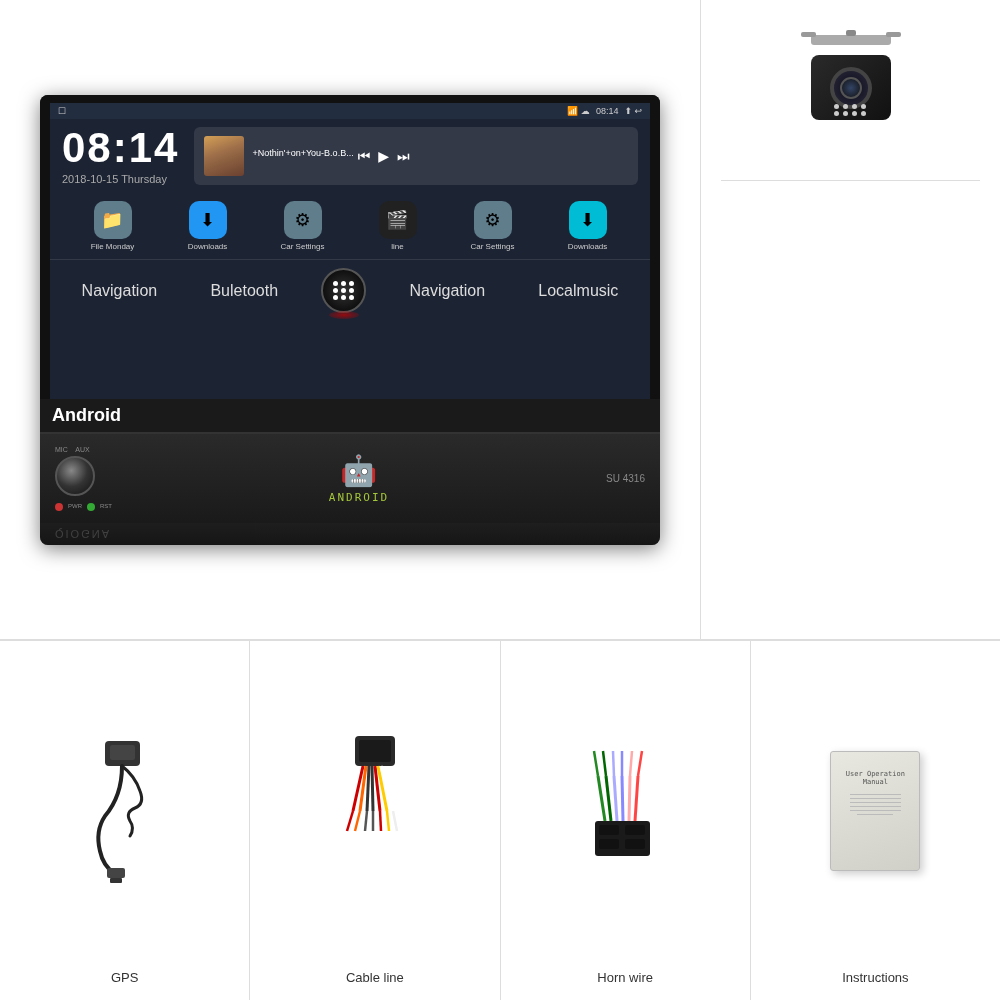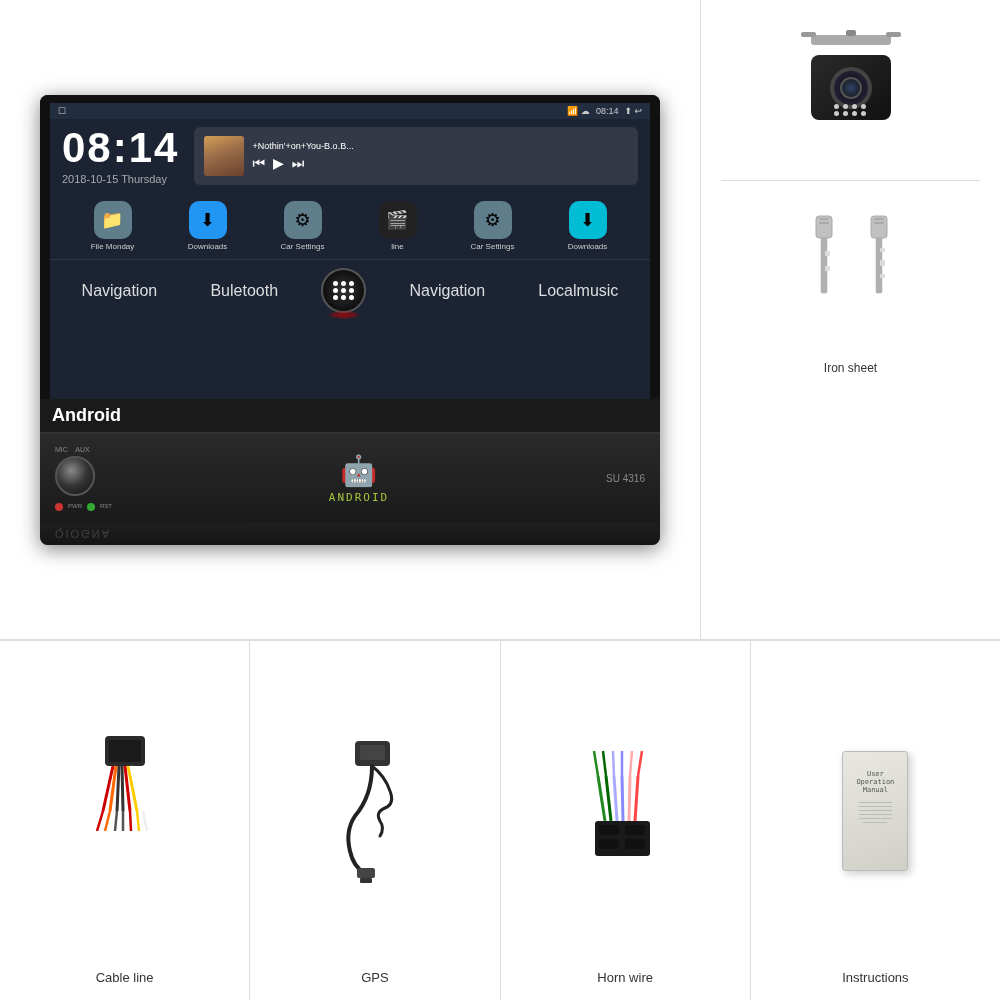--- a/index.html
+++ b/index.html
@@ -113,21 +113,21 @@
     }
 
     .album-art-inner {
       width: 100%;
       height: 100%;
       background: linear-gradient(160deg, #d4a056 0%, #a0704a 40%, #8B6040 60%, #6B4030 100%);
     }
 
     .music-controls {
       display: flex;
-      flex-direction: column;
+      flex-direction: row;
       gap: 4px;
     }
 
     .music-title {
       font-size: 9px;
       color: #fff;
       white-space: nowrap;
       overflow: hidden;
       max-width: 120px;
     }
@@ -360,21 +360,21 @@
 
     .accessory-label {
       font-size: 13px;
       color: #333;
       margin-top: 10px;
       text-align: center;
     }
 
     
     .manual-visual {
-      width: 66px;
+      width: 90px;
       height: 120px;
       background: linear-gradient(160deg, #e8e8e0, #d0d0c8);
       border: 1px solid #bbb;
       border-radius: 3px;
       padding: 8px;
       box-shadow: 3px 3px 8px rgba(0,0,0,0.2);
       display: flex;
       flex-direction: column;
     }
 
@@ -559,50 +559,44 @@
             <div style="width:5px;height:5px;background:#ccc;border-radius:50%;"></div>
             <div style="width:5px;height:5px;background:#ccc;border-radius:50%;"></div>
             <div style="width:5px;height:5px;background:#ccc;border-radius:50%;"></div>
             <div style="width:5px;height:5px;background:#ccc;border-radius:50%;"></div>
           </div>
         </div>
       </div>
 
       <div style="width:100%;height:1px;background:#ddd;margin:10px 0;"></div>
 
-      <div style="display:flex;flex-direction:column;align-items:center;margin-top:20px;">
-        <svg width="120" height="150" viewBox="0 0 120 150">
-
-          <g transform="translate(15,5)">
-            <rect x="10" y="0" width="16" height="22" rx="3" fill="#c0c0c0" stroke="#aaa" stroke-width="1"></rect>
-            <rect x="13" y="2" width="10" height="2" rx="1" fill="#aaa"></rect>
-            <rect x="13" y="6" width="10" height="2" rx="1" fill="#aaa"></rect>
-            <rect x="15" y="22" width="6" height="55" rx="1" fill="#b0b0b0" stroke="#aaa" stroke-width="0.5"></rect>
-            <rect x="19" y="35" width="5" height="5" rx="1" fill="#ddd"></rect>
-            <rect x="19" y="50" width="5" height="5" rx="1" fill="#ddd"></rect>
-          </g>
-
-          <g transform="translate(70,5)">
-            <rect x="10" y="0" width="16" height="22" rx="3" fill="#c0c0c0" stroke="#aaa" stroke-width="1"></rect>
-            <rect x="13" y="2" width="10" height="2" rx="1" fill="#aaa"></rect>
-            <rect x="13" y="6" width="10" height="2" rx="1" fill="#aaa"></rect>
-            <rect x="15" y="22" width="6" height="55" rx="1" fill="#b0b0b0" stroke="#aaa" stroke-width="0.5"></rect>
-            <rect x="19" y="32" width="5" height="4" rx="1" fill="#ddd"></rect>
-            <rect x="19" y="44" width="5" height="6" rx="1" fill="#ddd"></rect>
-            <rect x="19" y="58" width="5" height="4" rx="1" fill="#ddd"></rect>
-          </g>
+
+    </div>
+
+  </div>
+
+  <div class="bottom-section">
+
+    <div class="accessory-cell" style="border-top:1px solid #ddd;">
+      <div class="accessory-image">
+        <svg width="100" height="150" viewBox="0 0 100 150">
+
+          <rect x="30" y="5" width="35" height="25" rx="4" fill="#333"></rect>
+          <rect x="35" y="9" width="25" height="15" rx="2" fill="#444"></rect>
+
+          <path d="M47 30 Q47 60 30 80 Q20 95 25 115 Q28 130 40 138" stroke="#222" stroke-width="4" fill="none" stroke-linecap="round"></path>
+
+          <rect x="32" y="132" width="18" height="10" rx="2" fill="#444"></rect>
+          <rect x="35" y="142" width="12" height="5" rx="1" fill="#333"></rect>
+
+          <path d="M47 30 Q60 40 65 55 Q70 68 60 72 Q50 76 55 85 Q60 92 55 100" stroke="#222" stroke-width="3" fill="none" stroke-linecap="round"></path>
         </svg>
-        <span class="iron-sheet-label">Iron sheet</span>
       </div>
-
+      <span class="accessory-label">GPS</span>
     </div>
-
-  </div>
-
-  <div class="bottom-section">
 
     <div class="accessory-cell" style="border-top:1px solid #ddd;">
       <div class="accessory-image">
         <svg width="100" height="160" viewBox="0 0 100 160">
 
           <rect x="30" y="5" width="40" height="30" rx="4" fill="#2a2a2a"></rect>
           <rect x="34" y="9" width="32" height="22" rx="2" fill="#1a1a1a"></rect>
 
           <line x1="38" y1="35" x2="28" y2="80" stroke="#cc0000" stroke-width="3"></line>
           <line x1="41" y1="35" x2="35" y2="80" stroke="#ff6600" stroke-width="3"></line>
@@ -615,38 +609,20 @@
           <line x1="28" y1="80" x2="22" y2="100" stroke="#cc0000" stroke-width="2.5"></line>
           <line x1="35" y1="80" x2="30" y2="100" stroke="#ff6600" stroke-width="2.5"></line>
           <line x1="42" y1="80" x2="40" y2="100" stroke="#555" stroke-width="2.5"></line>
           <line x1="48" y1="80" x2="48" y2="100" stroke="#555" stroke-width="2.5"></line>
           <line x1="55" y1="80" x2="56" y2="100" stroke="#cc0000" stroke-width="2.5"></line>
           <line x1="62" y1="80" x2="64" y2="100" stroke="#ffcc00" stroke-width="2.5"></line>
           <line x1="68" y1="80" x2="72" y2="100" stroke="#eee" stroke-width="2.5"></line>
         </svg>
       </div>
       <span class="accessory-label">Cable line</span>
-    </div>
-
-    <div class="accessory-cell" style="border-top:1px solid #ddd;">
-      <div class="accessory-image">
-        <svg width="100" height="150" viewBox="0 0 100 150">
-
-          <rect x="30" y="5" width="35" height="25" rx="4" fill="#333"></rect>
-          <rect x="35" y="9" width="25" height="15" rx="2" fill="#444"></rect>
-
-          <path d="M47 30 Q47 60 30 80 Q20 95 25 115 Q28 130 40 138" stroke="#222" stroke-width="4" fill="none" stroke-linecap="round"></path>
-
-          <rect x="32" y="132" width="18" height="10" rx="2" fill="#444"></rect>
-          <rect x="35" y="142" width="12" height="5" rx="1" fill="#333"></rect>
-
-          <path d="M47 30 Q60 40 65 55 Q70 68 60 72 Q50 76 55 85 Q60 92 55 100" stroke="#222" stroke-width="3" fill="none" stroke-linecap="round"></path>
-        </svg>
-      </div>
-      <span class="accessory-label">GPS</span>
     </div>
 
     <div class="accessory-cell" style="border-top:1px solid #ddd;">
       <div class="accessory-image">
         <svg width="110" height="160" viewBox="0 0 110 160">
 
           <rect x="25" y="90" width="55" height="35" rx="3" fill="#1a1a1a"></rect>
           <rect x="29" y="94" width="20" height="10" rx="2" fill="#111"></rect>
           <rect x="55" y="94" width="20" height="10" rx="2" fill="#111"></rect>
           <rect x="29" y="108" width="20" height="10" rx="2" fill="#111"></rect>

